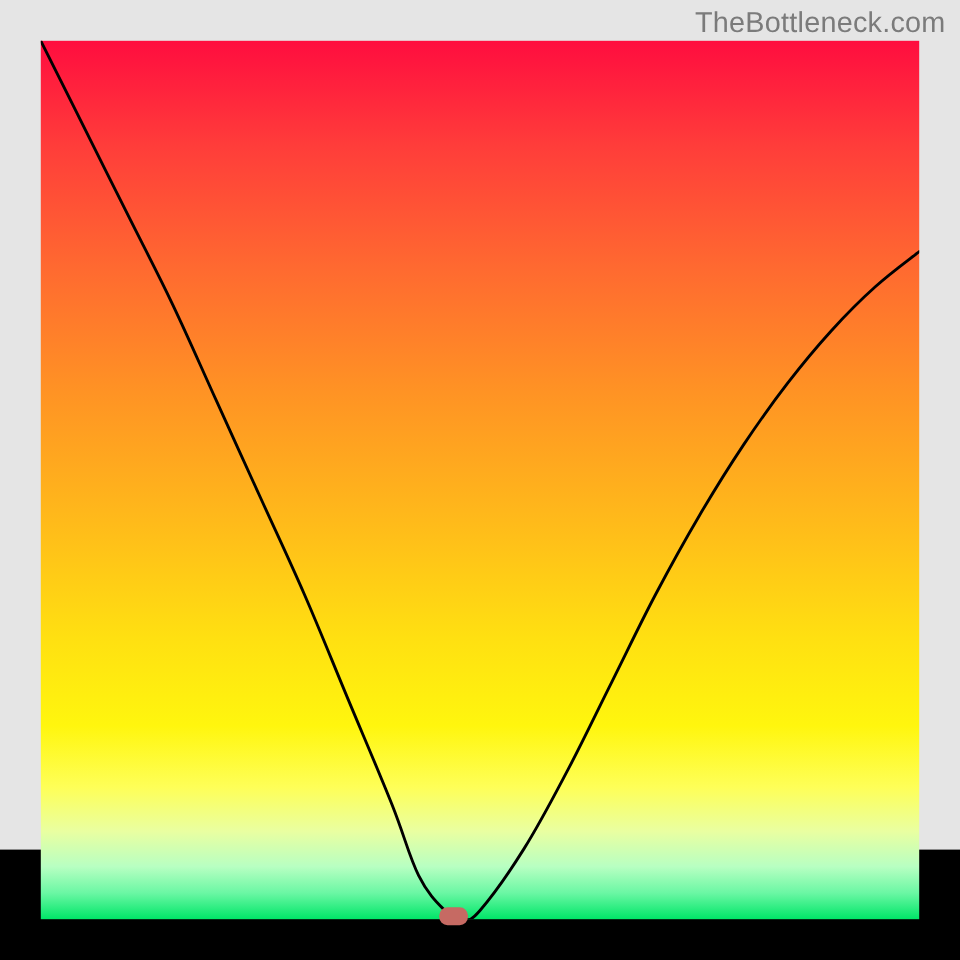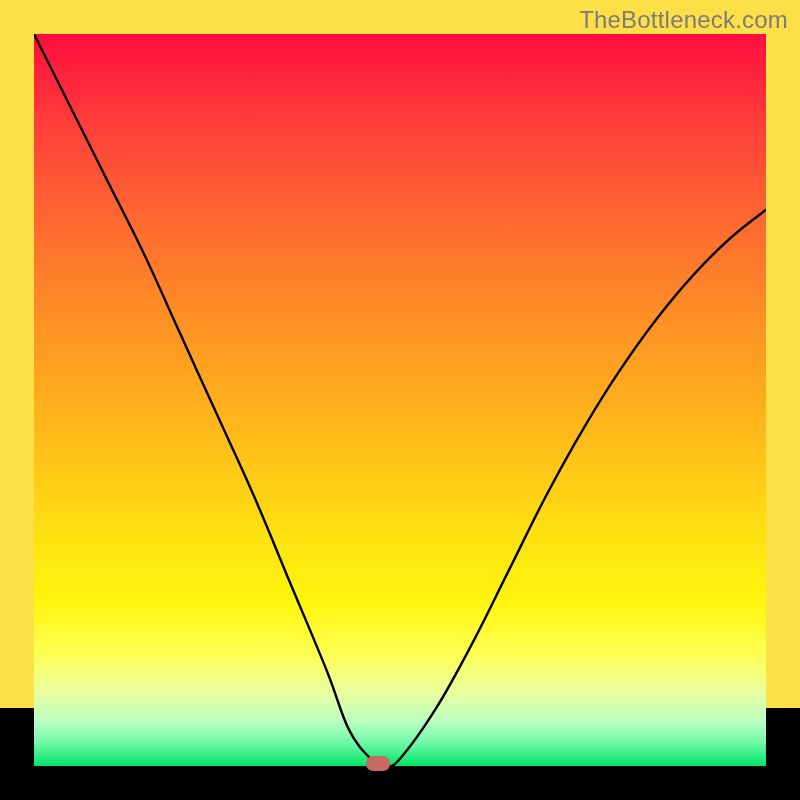--- a/index.html
+++ b/index.html
@@ -8,21 +8,21 @@
     width: 800px;
     height: 800px;
     overflow: hidden;
     background: #000;
     font-family: Arial, Helvetica, sans-serif;
   }
   .frame {
     position: relative;
     width: 800px;
     height: 708px;
-    background: #fde047;
+    background: #e5e5e5;
   }
   .plot {
     position: absolute;
     left: 34px;
     top: 34px;
     width: 732px;
     height: 732px;
     background: linear-gradient(to bottom,
       #ff0d3f 0%,
       #ff3d3a 12%,

